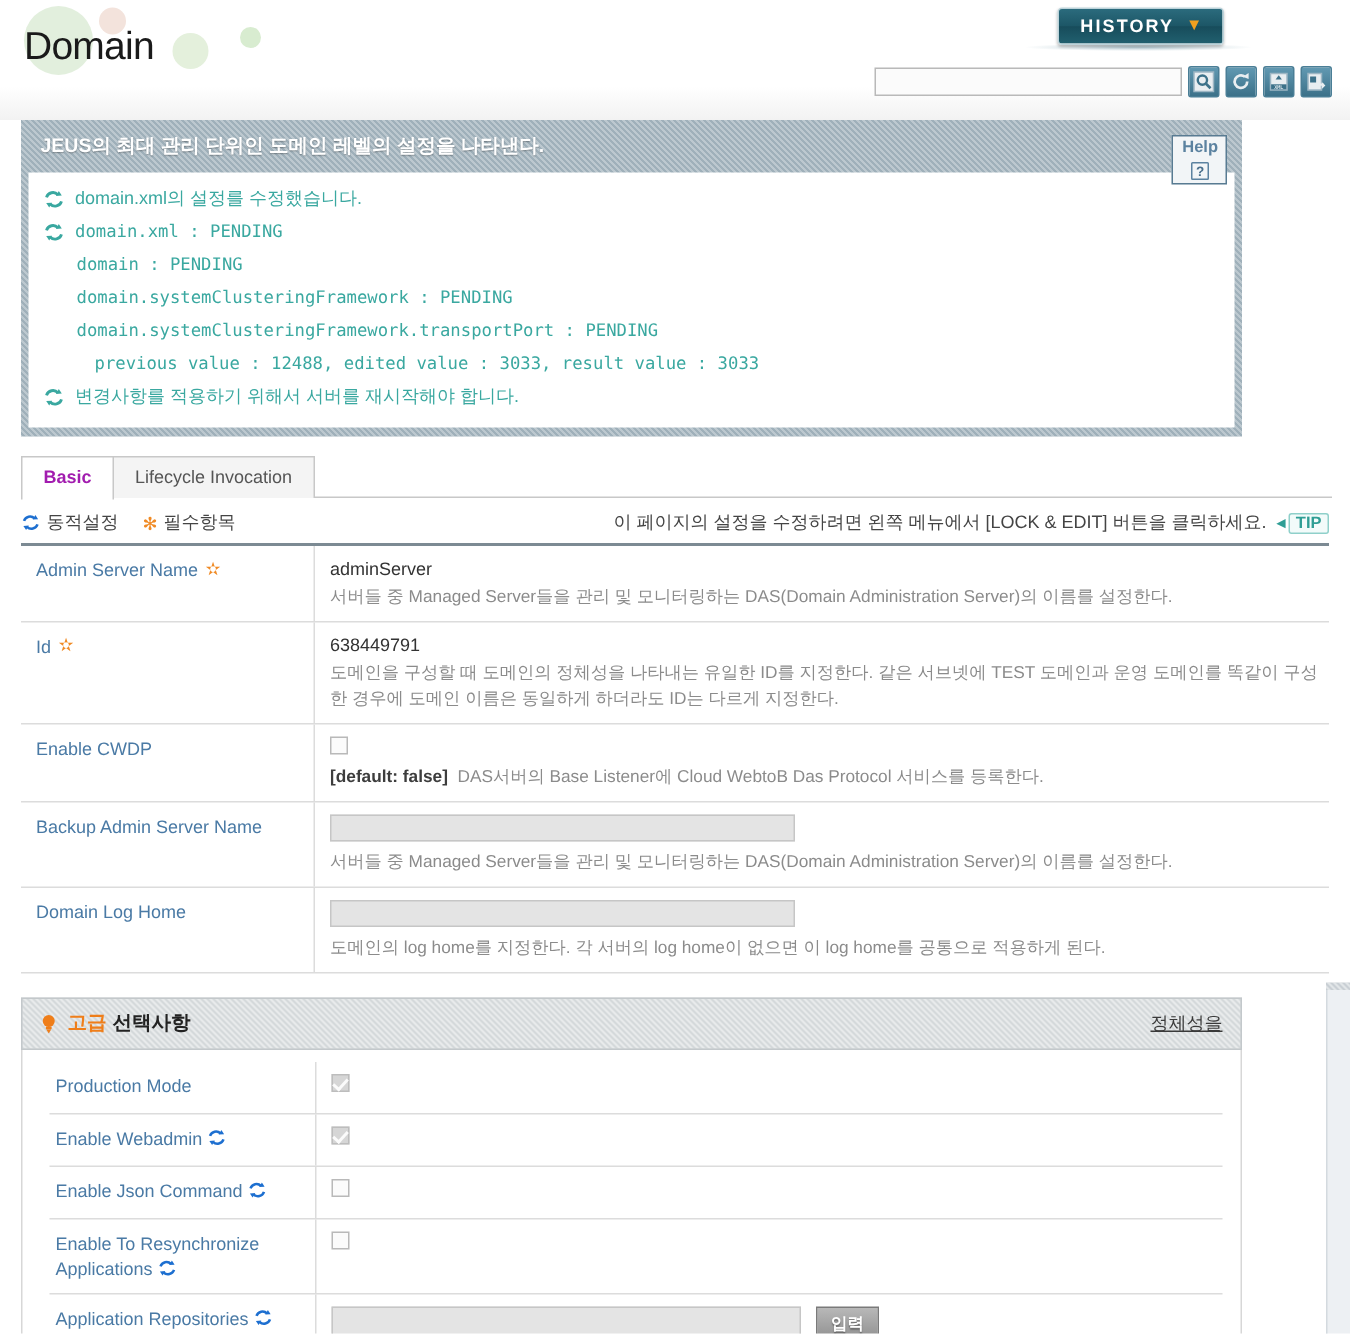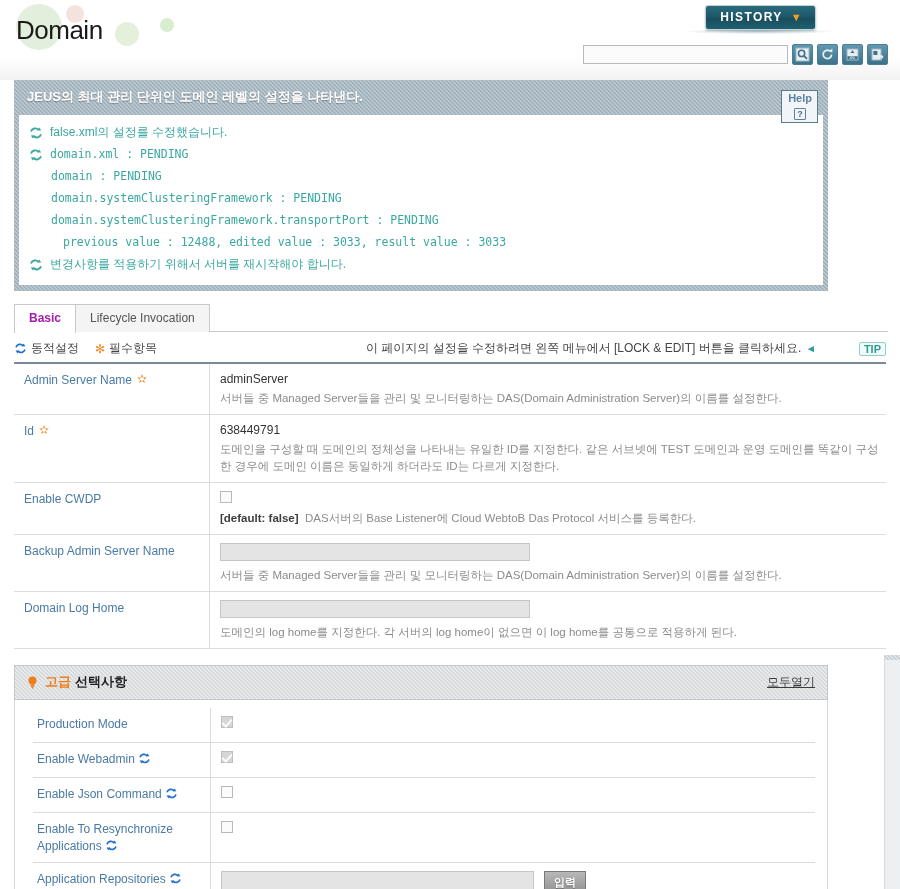--- a/index.html
+++ b/index.html
@@ -158,21 +158,21 @@
     font-size: 12px;
   }
   .legend-item { display: flex; align-items: center; gap: 4px; margin-right: 16px; color: #444; }
   .legend-spacer { flex: 1; }
   .tip-note { color: #444; font-size: 12px; }
   .tip-badge {
     margin-left: 7px;
     display: inline-flex; align-items: center; gap: 2px;
     color: #2f9e95; font-weight: bold; font-size: 11px;
   }
-  .tip-box { border: 1px solid #8fd0ca; padding: 0 4px; border-radius: 2px; background: #f2fbfa; margin-left: 43px; }
+  .tip-box { border: 1px solid #8fd0ca; padding: 0 4px; border-radius: 2px; background: #f2fbfa; }
   .asterisk { color: #f08a24; font-size: 12px; line-height: 1; }
 
   
   .form-table { margin: 0 14px 0 14px; }
   .form-row { display: flex; border-bottom: 1px solid #dcdcdc; min-height: 40px; }
   .form-label {
     width: 196px; flex: 0 0 196px;
     border-right: 1px solid #dcdcdc;
     padding: 9px 8px 8px 10px;
     color: #4a7aa5; font-size: 12px;
@@ -336,21 +336,21 @@
       <span class="help-q">?</span>
     </div>
     <div id="log-lines">
         <div class="log-line kr">
           <span class="sync-ico"><svg width="14" height="14" viewBox="0 0 14 14">
               <path d="M2 5.6a4.5 4.5 0 0 1 7.6-1.8" fill="none" stroke="#3aa8a0" stroke-width="1.9"></path>
               <path d="M12 8.2a4.5 4.5 0 0 1-7.6 1.8" fill="none" stroke="#3aa8a0" stroke-width="1.9"></path>
               <polygon points="10.2,1.4 12.2,4.4 8.3,4.6" fill="#3aa8a0"></polygon>
               <polygon points="3.8,12.4 1.8,9.4 5.7,9.2" fill="#3aa8a0"></polygon>
             </svg></span>
-          <span>false.xml의 설정를 수정했습니다.</span>
+          <span>domain.xml의 설정를 수정했습니다.</span>
         </div>
         <div class="log-line">
           <span class="sync-ico"><svg width="14" height="14" viewBox="0 0 14 14">
               <path d="M2 5.6a4.5 4.5 0 0 1 7.6-1.8" fill="none" stroke="#3aa8a0" stroke-width="1.9"></path>
               <path d="M12 8.2a4.5 4.5 0 0 1-7.6 1.8" fill="none" stroke="#3aa8a0" stroke-width="1.9"></path>
               <polygon points="10.2,1.4 12.2,4.4 8.3,4.6" fill="#3aa8a0"></polygon>
               <polygon points="3.8,12.4 1.8,9.4 5.7,9.2" fill="#3aa8a0"></polygon>
             </svg></span>
           <span>domain.xml : PENDING</span>
         </div>
@@ -456,21 +456,21 @@
       <span class="bulb">
         <svg width="11" height="13" viewBox="0 0 11 13">
           <circle cx="5.5" cy="4.6" r="4" fill="#ef7e1a"></circle>
           <rect x="3.6" y="8.4" width="3.8" height="1.6" fill="#ef7e1a"></rect>
           <polygon points="3.8,10.2 7.2,10.2 5.5,13" fill="#ef7e1a"></polygon>
         </svg>
       </span>
       <span class="hi">고급</span>
       <span>선택사항</span>
     </span>
-    <span class="adv-expand">모두열기</span>
+    <span class="adv-expand">정체성을</span>
   </div>
   <div class="adv-body" id="adv-body">
       <div class="adv-row">
         <div class="adv-label"><span>Production Mode</span></div>
         <div class="adv-field">
           <span class="chk checked disabled"></span>
         </div>
       </div>
       <div class="adv-row">
         <div class="adv-label"><span>Enable Webadmin</span> <span class="sync-blue"><svg width="13" height="13" viewBox="0 0 13 13">

